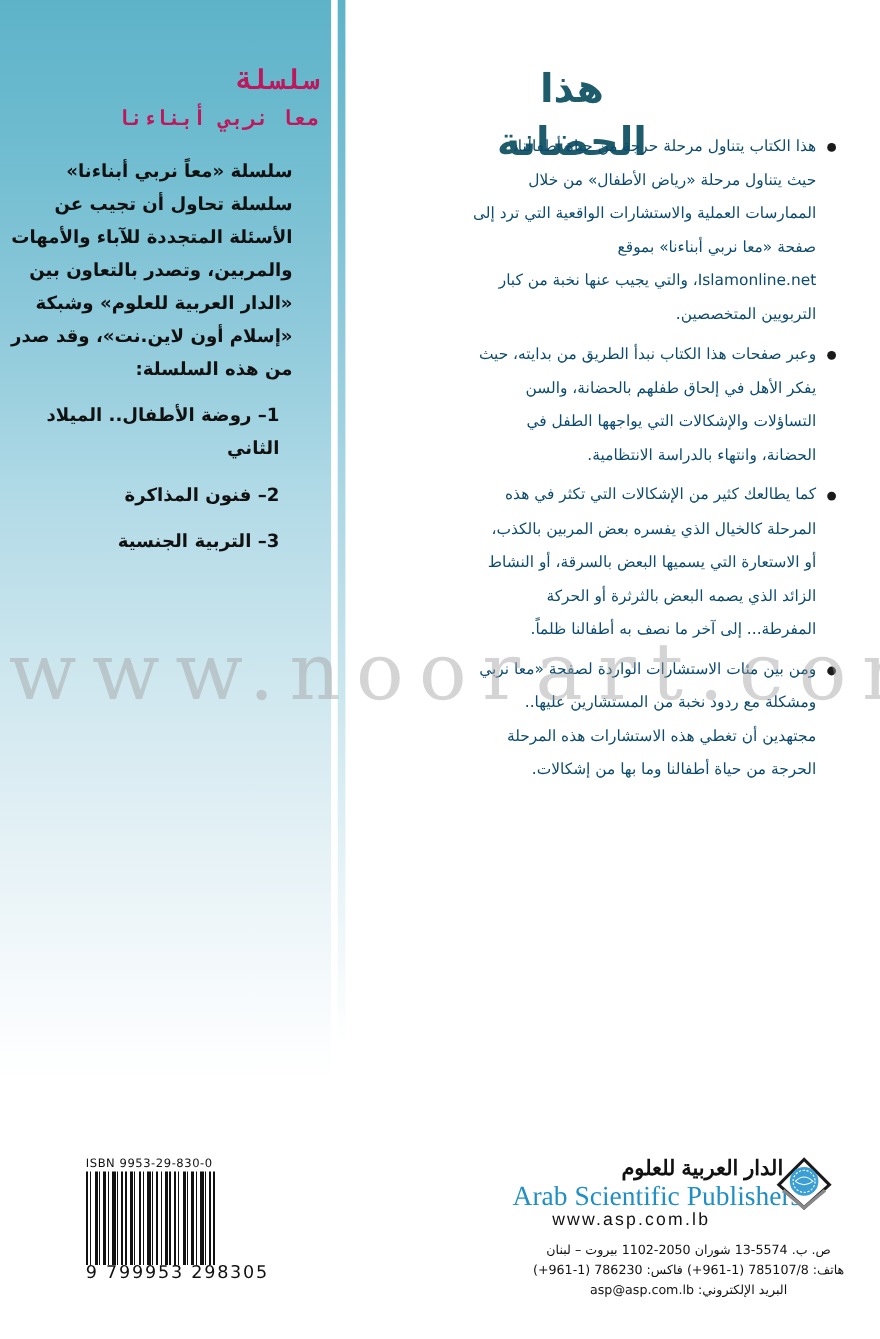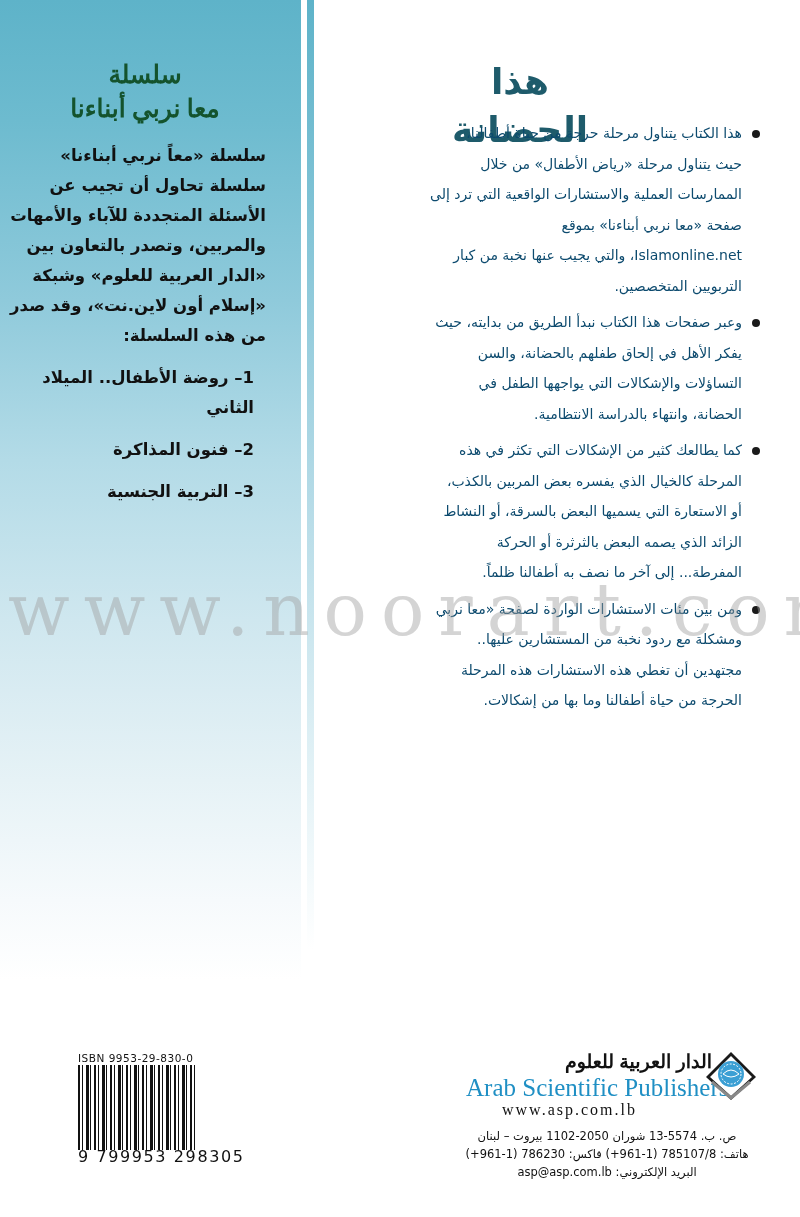--- a/index.html
+++ b/index.html
@@ -14,25 +14,25 @@
         #5eb3c9 0px, #6dbbcf 120px, #8fcadb 300px, #b3dbe7 460px,
         #cfe7ef 620px, #e6f2f6 780px, #f6fafc 900px, #ffffff 980px, #ffffff 1217px);
     }
     .stripe {
       position: absolute; left: 307px; top: 0; width: 7px; height: 1217px;
       background: linear-gradient(to bottom,
         #5eb3c9 0px, #7ec2d5 200px, #b5dbe7 500px, #dff0f5 750px, #ffffff 950px);
     }
     .series-title {
       position: absolute; left: 0; width: 290px; top: 58px;
-      text-align: center; direction: rtl; color: #14532d;
-      font-family: Liberation Serif, serif; font-weight: bold;
+      direction: rtl; color: #be185d;
+      font-family: Liberation Mono, monospace; font-weight: bold;
     }
     .series-title .line1 { font-size: 25px; line-height: 34px; display: block; }
-    .series-title .line2 { font-size: 25px; line-height: 34px; display: block; }
+    .series-title .line2 { font-size: 19px; line-height: 34px; display: block; }
     .series-desc {
       position: absolute; left: 4px; width: 262px; top: 141px;
       direction: rtl; text-align: right; color: #111;
       font-family: "DejaVu Sans", sans-serif; font-weight: bold;
       font-size: 16.5px; line-height: 30px;
     }
     .series-desc p { margin: 0; }
     .series-list { list-style: none; margin: 0; padding: 0; }
     .series-list li { margin: 12px; }
 
@@ -89,28 +89,28 @@
       font-family: Liberation Sans, sans-serif; font-size: 19px; font-weight: bold; color: #111;
       white-space: nowrap;
     }
     .pub-english {
       position: absolute; left: 14px; top: 25px;
       font-family: "Liberation Serif", serif; font-size: 25px; color: #1f8fc4;
       white-space: nowrap; line-height: 26px;
     }
     .pub-url {
       position: absolute; left: 50px; top: 51px;
-      font-family: Liberation Serif, serif; font-size: 16px; color: #111;
+      font-family: Liberation Sans, sans-serif; font-size: 16px; color: #111;
       letter-spacing: 2px; white-space: nowrap;
     }
     .pub-logo {
       position: absolute; right: 34px; top: 0px; width: 54px; height: 52px;
     }
     .contact {
-      position: absolute; left: 456px; top: 1127px; width: 302px;
+      position: absolute; left: 475px; top: 1127px; width: 302px;
       direction: rtl; text-align: center;
       font-family: "DejaVu Sans", sans-serif; font-size: 11.5px; color: #111; line-height: 18px;
     }
     .contact p { margin: 0; }
   </style>
 </head>
 <body>
 
 <div class="left-panel"></div>
 <div class="stripe"></div>

